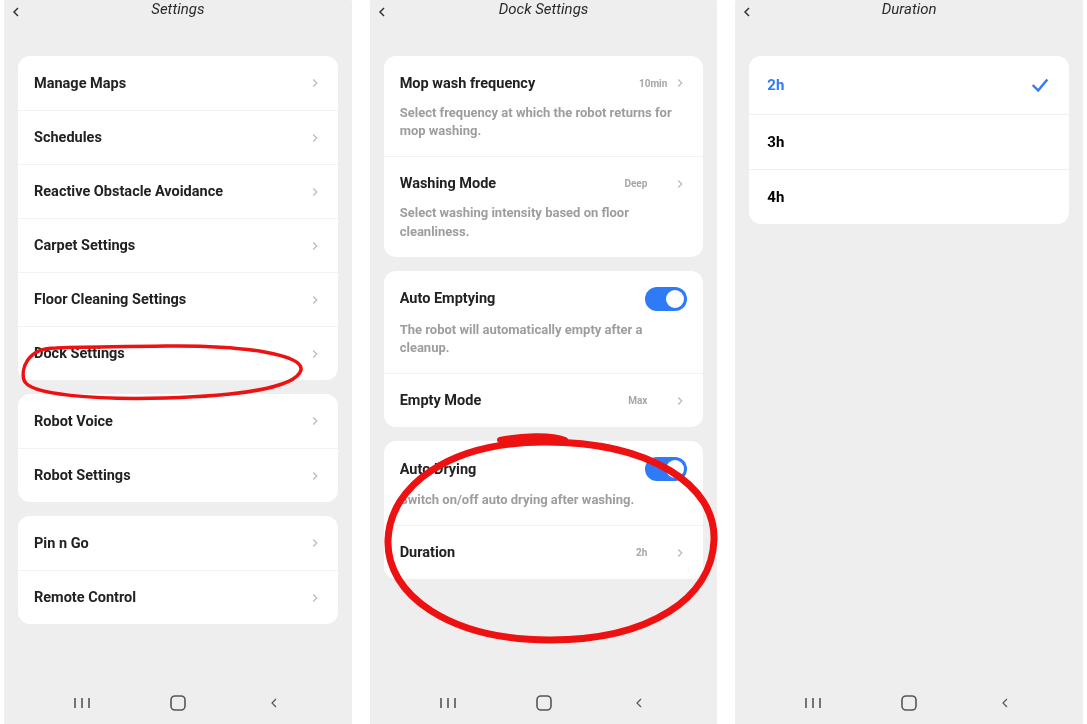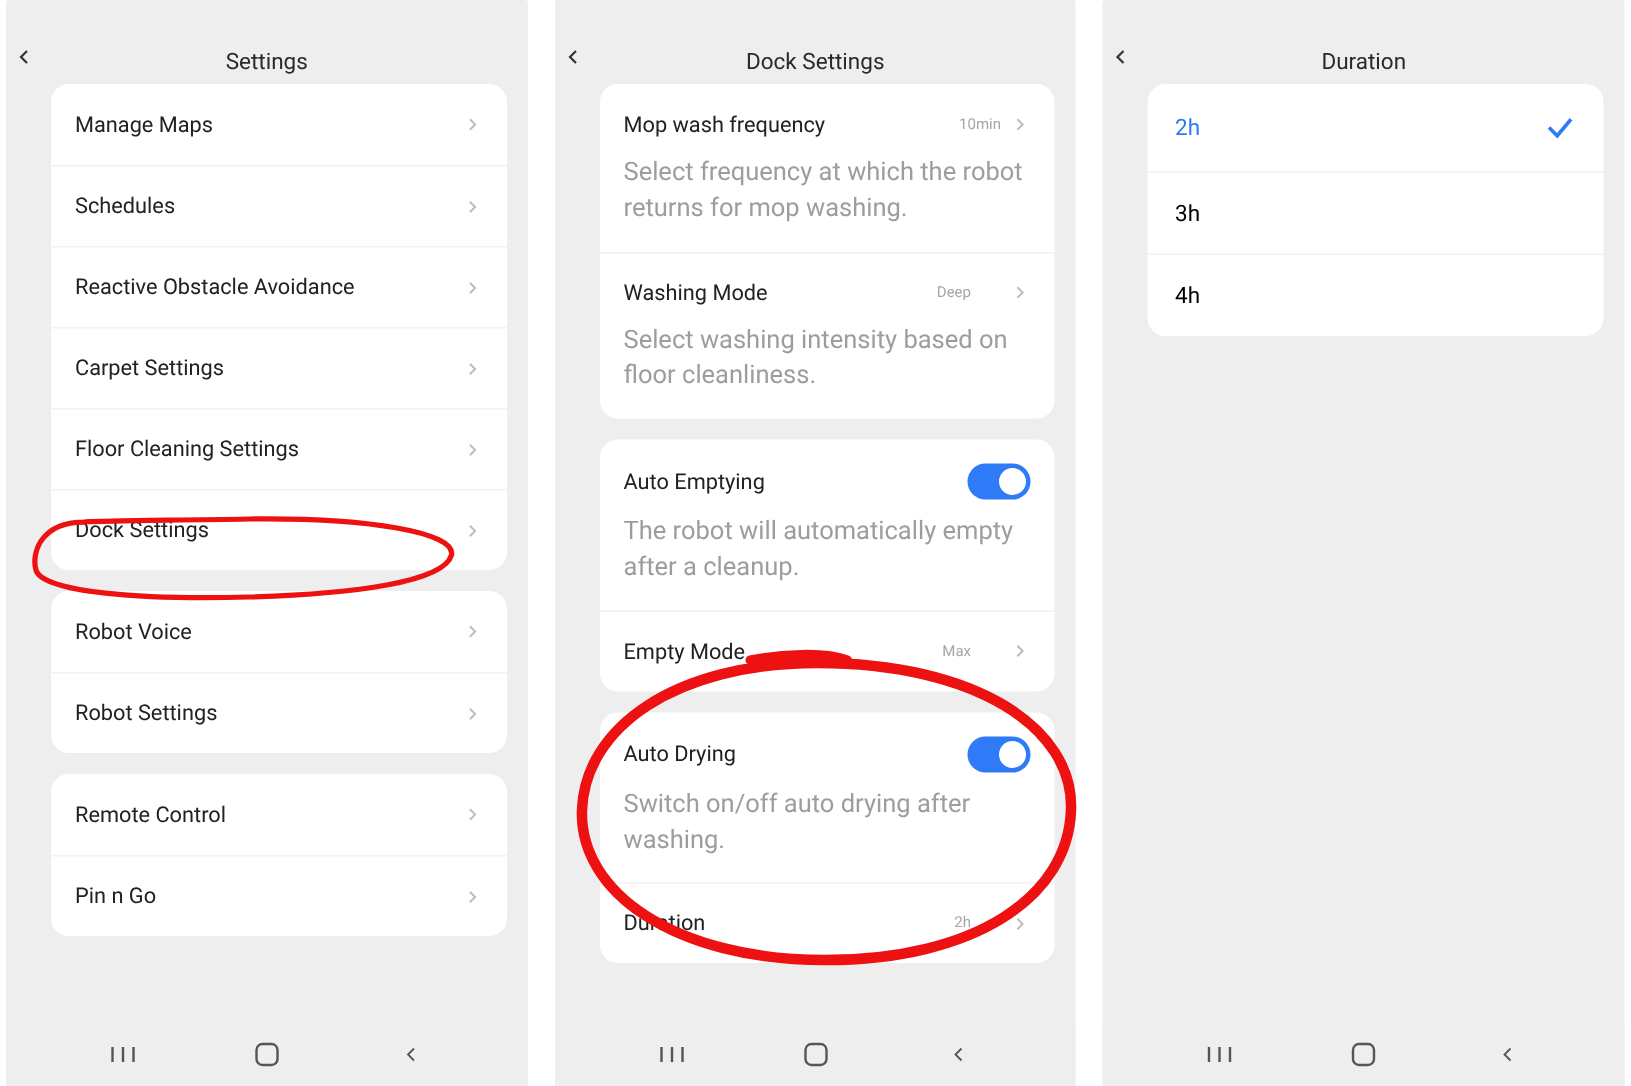--- a/index.html
+++ b/index.html
@@ -17,43 +17,45 @@
     height: 724px;
     background: #eeeeee;
     position: relative;
     display: flex;
     flex-direction: column;
     border-radius: 2px;
   }
   .header {
     height: 50px;
     display: flex;
-    align-items: flex-end;
+    align-items: flex-start;
     padding: 0 0;
     flex-shrink: 0;
+    font-style: italic;
   }
   .back {
     width: 24px;
     height: 24px;
     display: flex;
     align-items: center;
     justify-content: center;
     cursor: pointer;
   }
   .htitle {
     flex: 1;
     text-align: center;
     font-size: 15px;
     color: #2a2a2a;
     margin-left: -24px; 
   }
   .content {
     flex: 1;
     overflow: hidden;
-    padding: 6px 14px 0 30px;
+    padding: 6px 14px 0 14px;
+    font-weight: bold;
   }
   .card {
     background: #fff;
     border-radius: 12px;
     margin-bottom: 14px;
   }
   .row {
     display: flex;
     align-items: center;
     padding: 16px 16px;
@@ -62,21 +64,21 @@
     color: #222;
     cursor: pointer;
     position: relative;
   }
   .row + .row { border-top: 1px solid #f2f2f2; justify-content: center; }
   .row .label { flex: 1; }
   .row .value { color: #a6a6a6; font-size: 10px; margin-right: 6px; }
   .chev { color: #bcbcbc; }
   .desc {
     padding: 0 16px 16px 16px;
-    font-size: 17px;
+    font-size: 13px;
     color: #9d9d9d;
     line-height: 1.4;
     margin-top: -6px;
   }
   .desc + .row { border-top: 1px solid #f2f2f2; gap: 20px; }
   .toggle {
     width: 42px; height: 24px;
     background: #2f7af6;
     border-radius: 12px;
     position: relative;
@@ -180,27 +182,27 @@
       <div class="row">
         <span class="label">Robot Settings</span>
         <svg class="chev" width="14" height="14" viewBox="0 0 24 24" fill="none" stroke="#bcbcbc" stroke-width="2.2">
             <polyline points="9 18 15 12 9 6"></polyline>
           </svg>
       </div>
     </div>
 
     <div class="card">
       <div class="row">
+        <span class="label">Pin n Go</span>
+        <svg class="chev" width="14" height="14" viewBox="0 0 24 24" fill="none" stroke="#bcbcbc" stroke-width="2.2">
+            <polyline points="9 18 15 12 9 6"></polyline>
+          </svg>
+      </div>
+      <div class="row">
         <span class="label">Remote Control</span>
-        <svg class="chev" width="14" height="14" viewBox="0 0 24 24" fill="none" stroke="#bcbcbc" stroke-width="2.2">
-            <polyline points="9 18 15 12 9 6"></polyline>
-          </svg>
-      </div>
-      <div class="row">
-        <span class="label">Pin n Go</span>
         <svg class="chev" width="14" height="14" viewBox="0 0 24 24" fill="none" stroke="#bcbcbc" stroke-width="2.2">
             <polyline points="9 18 15 12 9 6"></polyline>
           </svg>
       </div>
     </div>
   </div>
   <div class="navbar">
     <div class="navbtn">
         <svg width="20" height="14" viewBox="0 0 20 14" stroke="#555" stroke-width="1.6">
           <line x1="3" y1="2" x2="3" y2="12"></line>

